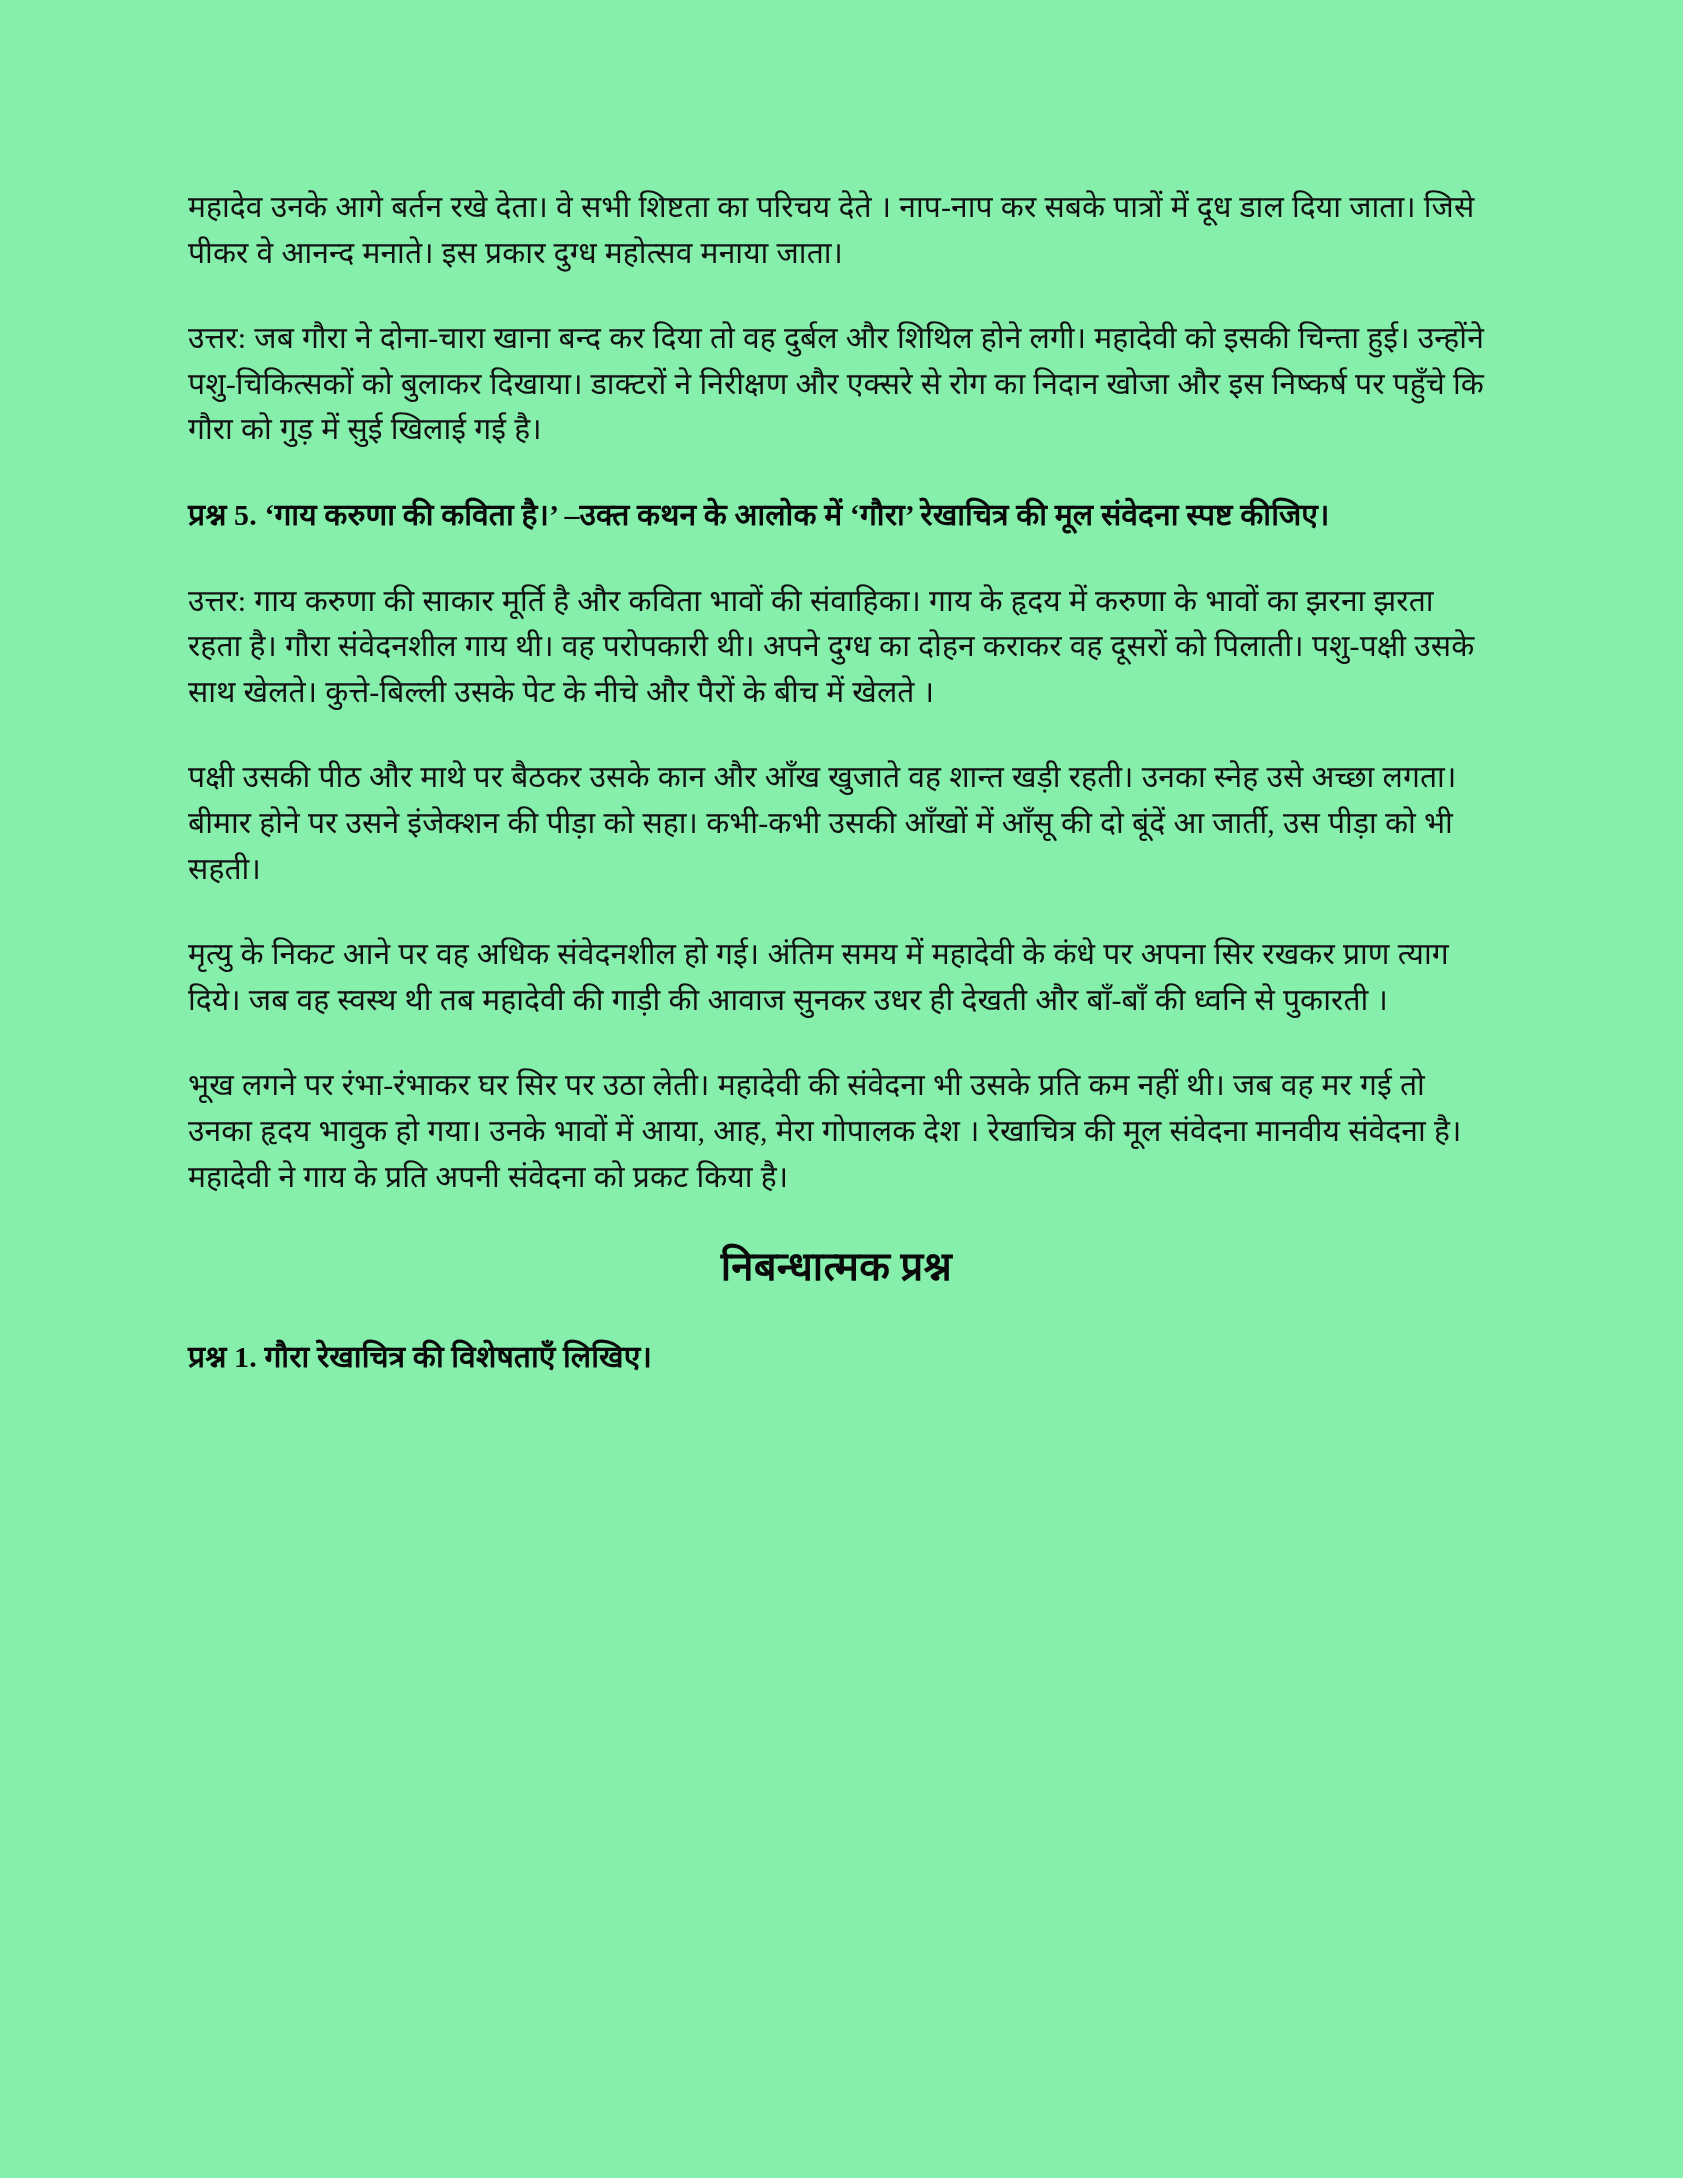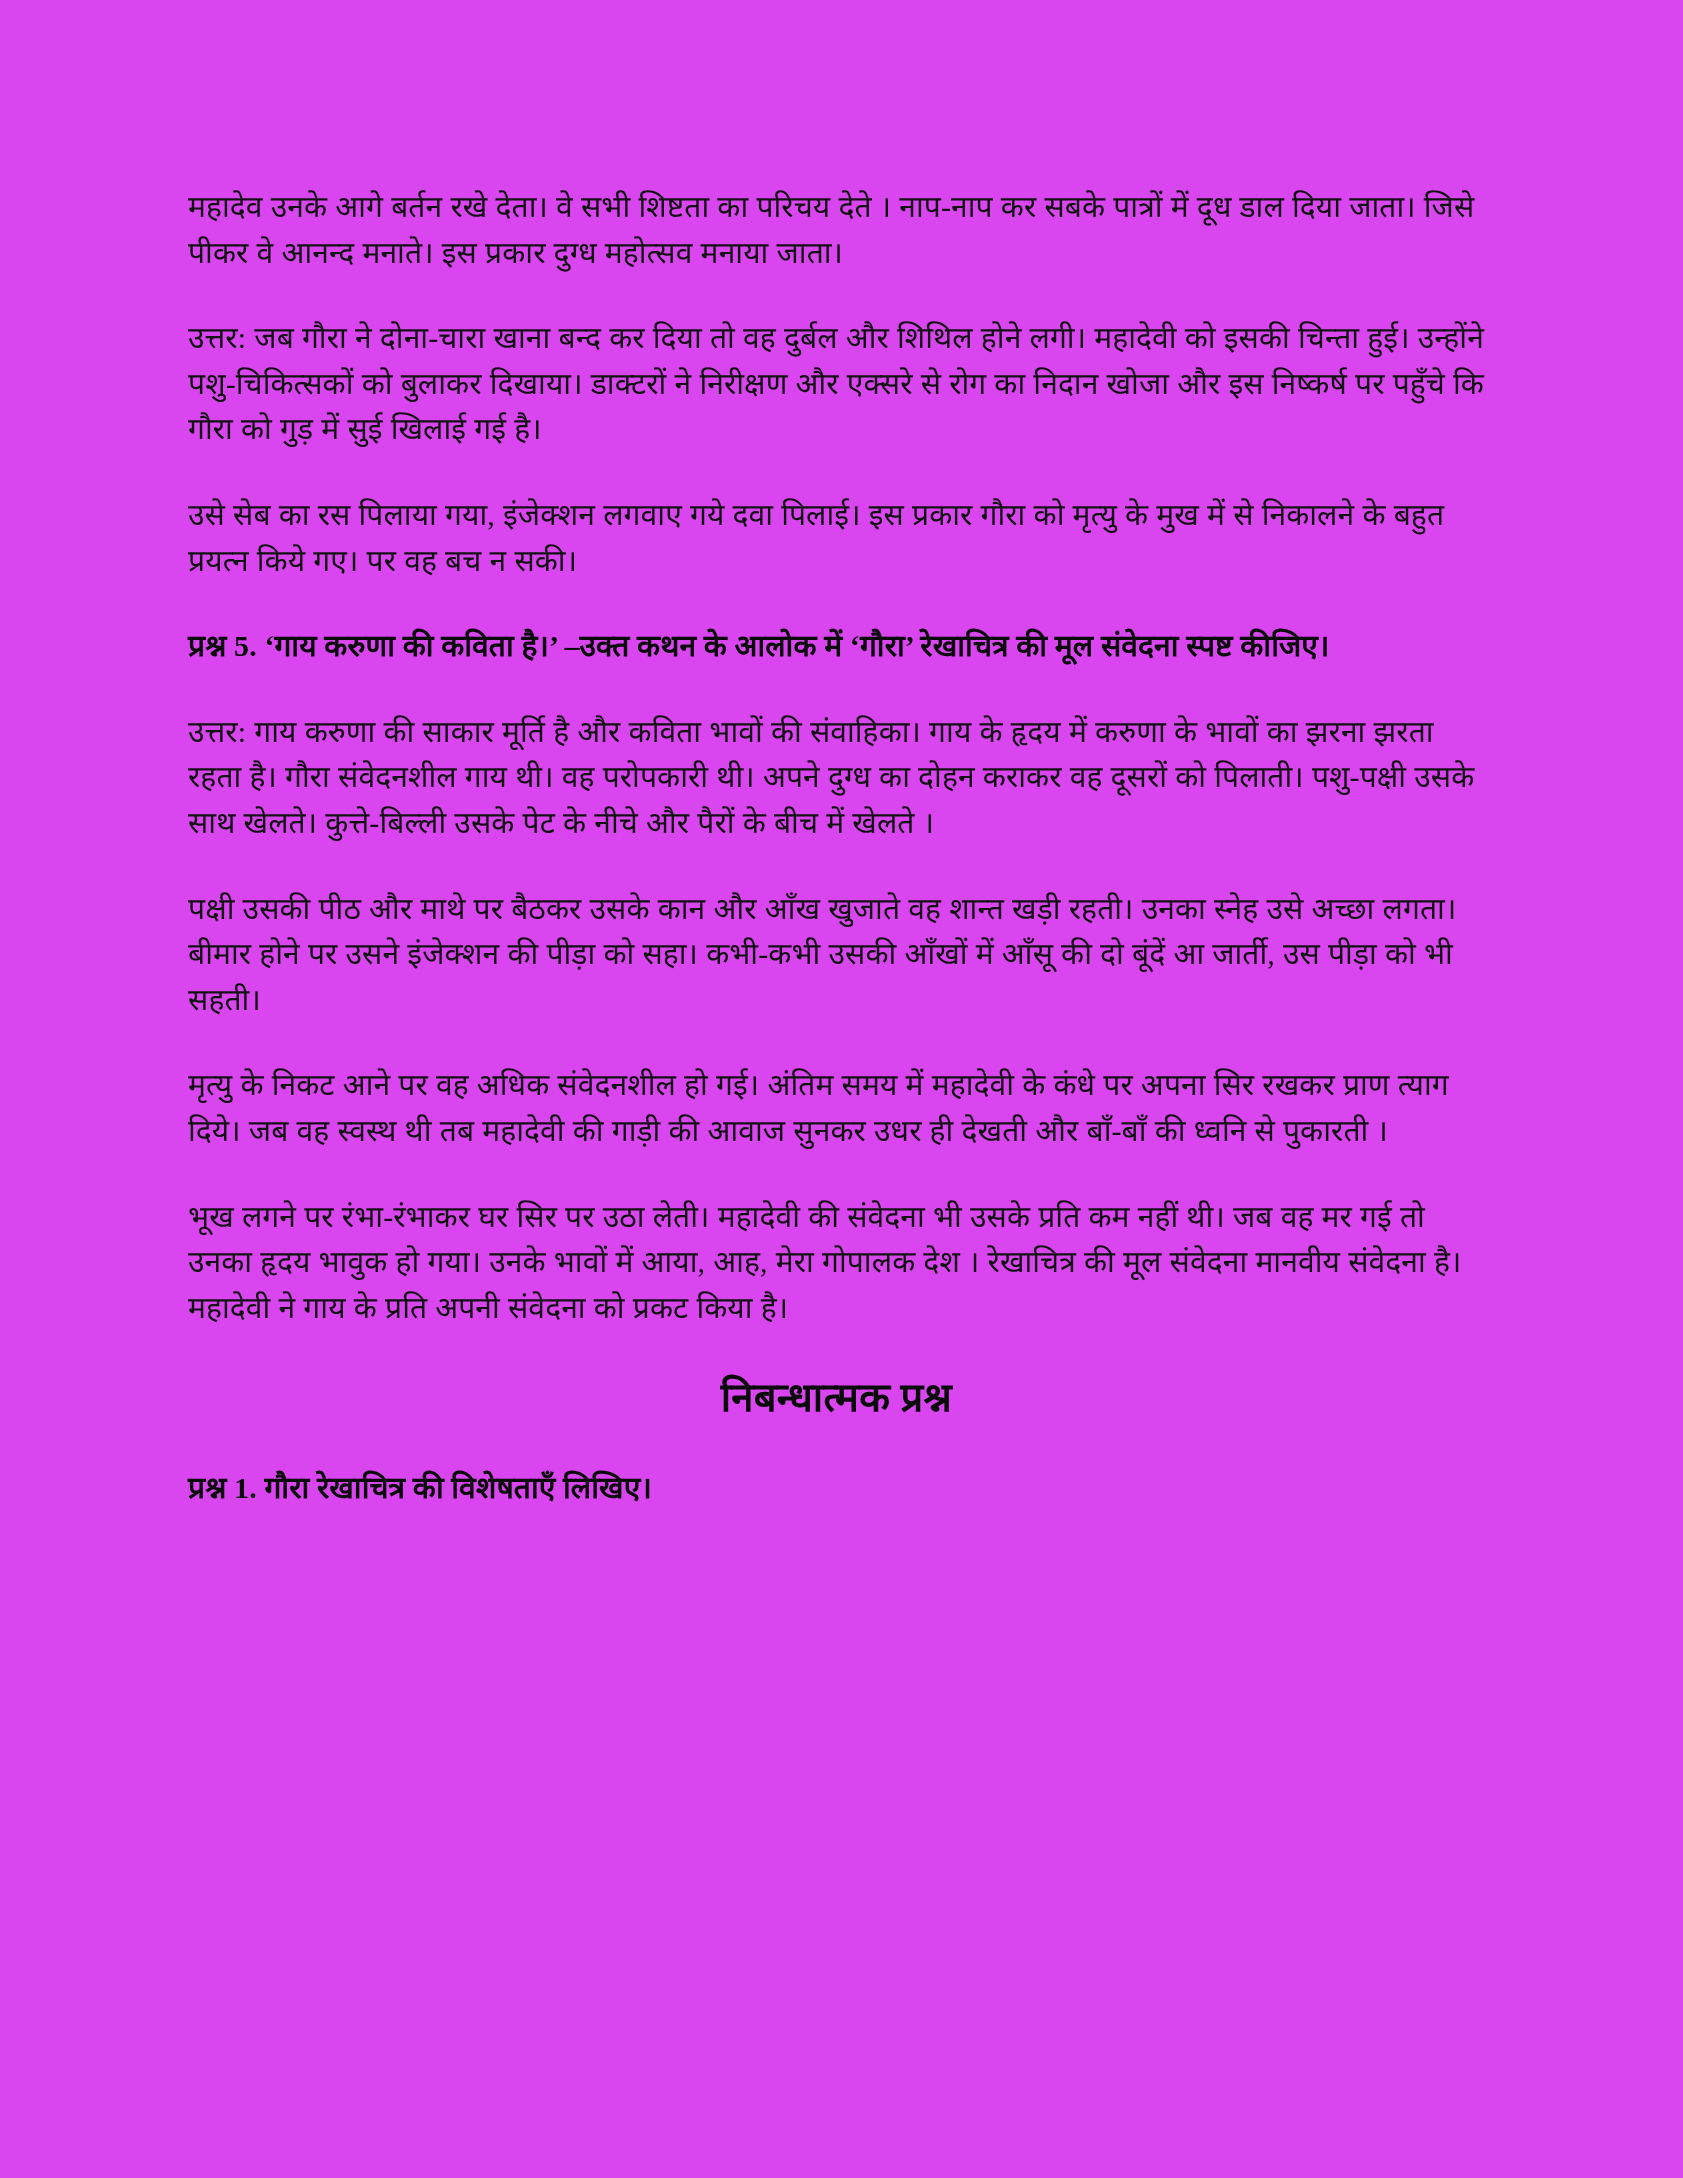--- a/index.html
+++ b/index.html
@@ -11,21 +11,21 @@
   body {
     width: 1683px;
     min-height: 2178px;
     font-family: "Liberation Serif", "DejaVu Serif", serif;
     color: #0b0b0b;
     -webkit-font-smoothing: antialiased;
   }
   .page {
     width: 1683px;
     min-height: 2178px;
-    background: #d946ef;
+    background: #86efac;
     box-sizing: border-box;
     position: relative;
   }
   .sheet {
     
     position: absolute;
     left: 188px;
     top: 184px;
     width: 1297px;
   }
@@ -68,21 +68,20 @@
 <body>
 
 <div class="page">
   <div class="sheet">
 
     <p class="para">महादेव उनके आगे बर्तन रखे देता। वे सभी शिष्टता का परिचय देते । नाप-नाप कर सबके पात्रों में दूध डाल दिया जाता। जिसे पीकर वे आनन्द मनाते। इस प्रकार दुग्ध महोत्सव मनाया जाता।</p>
 
 
     <p class="para"><span class="lead">उत्तर:</span><span> जब गौरा ने दोना-चारा खाना बन्द कर दिया तो वह दुर्बल और शिथिल होने लगी। महादेवी को इसकी चिन्ता हुई। उन्होंने पशु-चिकित्सकों को बुलाकर दिखाया। डाक्टरों ने निरीक्षण और एक्सरे से रोग का निदान खोजा और इस निष्कर्ष पर पहुँचे कि गौरा को गुड़ में सुई खिलाई गई है।</span></p>
 
-    <p class="para">उसे सेब का रस पिलाया गया, इंजेक्शन लगवाए गये दवा पिलाई। इस प्रकार गौरा को मृत्यु के मुख में से निकालने के बहुत प्रयत्न किये गए। पर वह बच न सकी।</p>
 
     <h3 class="q-head">प्रश्न 5. ‘गाय करुणा की कविता है।’ –उक्त कथन के आलोक में ‘गौरा’ रेखाचित्र की मूल संवेदना स्पष्ट कीजिए।</h3>
 
     <p class="para"><span class="lead">उत्तर:</span><span> गाय करुणा की साकार मूर्ति है और कविता भावों की संवाहिका। गाय के हृदय में करुणा के भावों का झरना झरता रहता है। गौरा संवेदनशील गाय थी। वह परोपकारी थी। अपने दुग्ध का दोहन कराकर वह दूसरों को पिलाती। पशु-पक्षी उसके साथ खेलते। कुत्ते-बिल्ली उसके पेट के नीचे और पैरों के बीच में खेलते ।</span></p>
 
     <p class="para">पक्षी उसकी पीठ और माथे पर बैठकर उसके कान और आँख खुजाते वह शान्त खड़ी रहती। उनका स्नेह उसे अच्छा लगता। बीमार होने पर उसने इंजेक्शन की पीड़ा को सहा। कभी-कभी उसकी आँखों में आँसू की दो बूंदें आ जार्ती, उस पीड़ा को भी सहती।</p>
 
     <p class="para">मृत्यु के निकट आने पर वह अधिक संवेदनशील हो गई। अंतिम समय में महादेवी के कंधे पर अपना सिर रखकर प्राण त्याग दिये। जब वह स्वस्थ थी तब महादेवी की गाड़ी की आवाज सुनकर उधर ही देखती और बाँ-बाँ की ध्वनि से पुकारती ।</p>
 
     <p class="para">भूख लगने पर रंभा-रंभाकर घर सिर पर उठा लेती। महादेवी की संवेदना भी उसके प्रति कम नहीं थी। जब वह मर गई तो उनका हृदय भावुक हो गया। उनके भावों में आया, आह, मेरा गोपालक देश । रेखाचित्र की मूल संवेदना मानवीय संवेदना है। महादेवी ने गाय के प्रति अपनी संवेदना को प्रकट किया है।</p>

